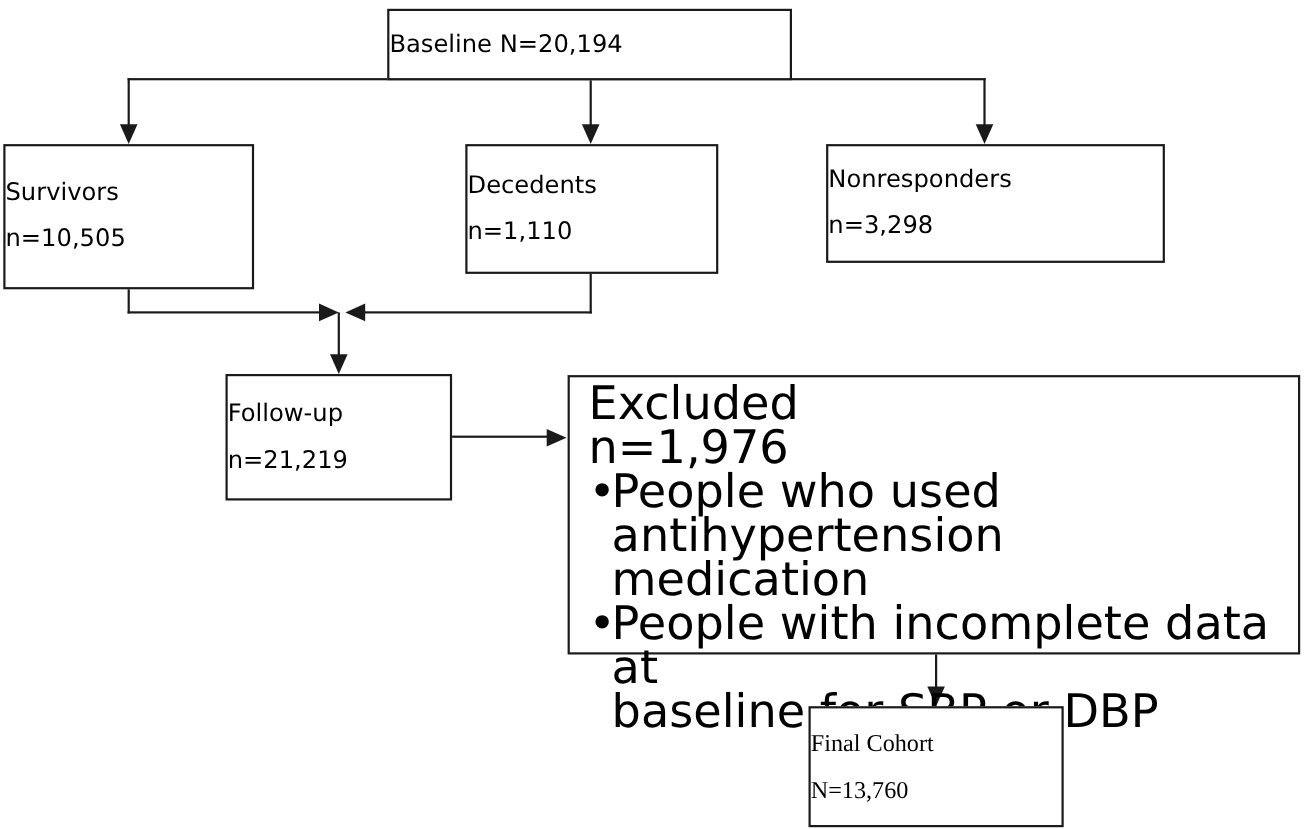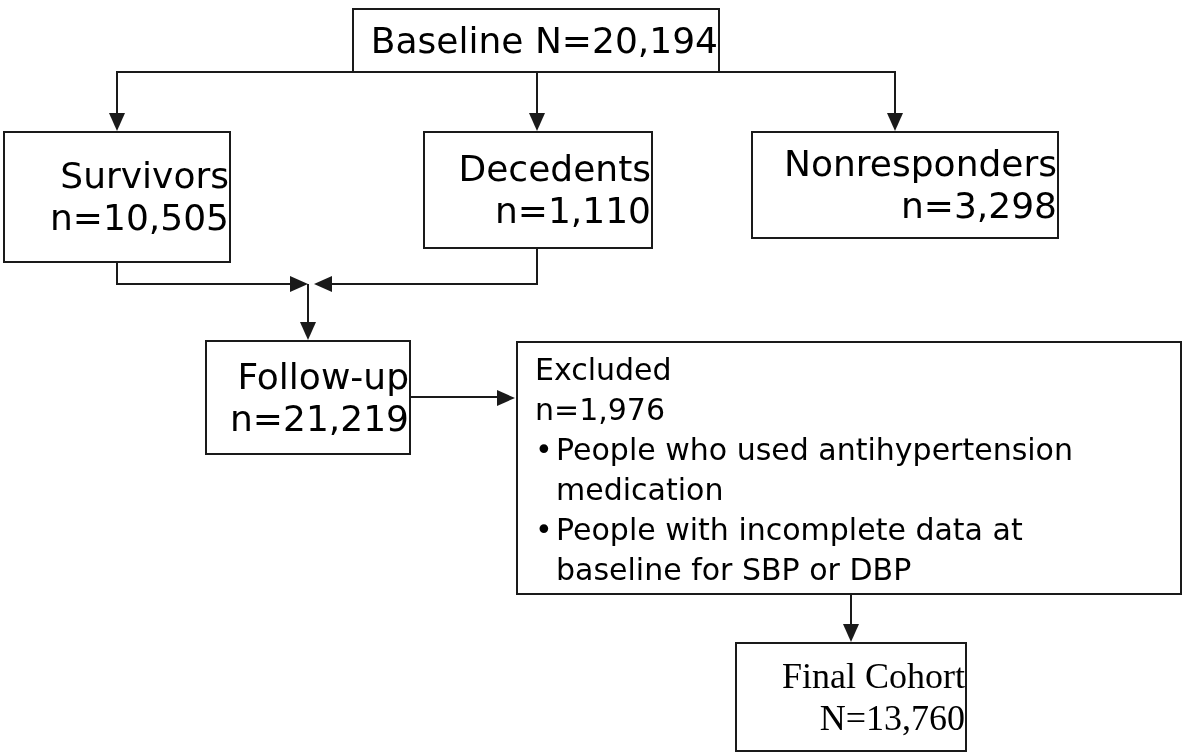--- a/index.html
+++ b/index.html
@@ -17,41 +17,41 @@
     overflow: hidden;
   }
   .box {
     position: absolute;
     box-sizing: border-box;
     background: #ffffff;
     border: 2px solid #1a1a1a;
     display: flex;
     flex-direction: column;
     justify-content: center;
-    align-items: flex-end;
+    align-items: flex-start;
     text-align: center;
-    font-size: 36px;
+    font-size: 22px;
     line-height: 42px;
     z-index: 2;
   }
   .box .nodeline { white-space: nowrap; }
 
   .box.baseline     { left: 352px; top: 8px;   width: 368px; height: 65px; }
   .box.survivors    { left: 3px;   top: 131px; width: 228px; height: 132px; }
   .box.decedents    { left: 423px; top: 131px; width: 230px; height: 118px; }
   .box.nonresp      { left: 751px; top: 131px; width: 308px; height: 108px; }
-  .box.followup     { left: 205px; top: 340px; width: 206px; height: 115px; padding-left: 48px; }
+  .box.followup     { left: 205px; top: 340px; width: 206px; height: 115px; }
   .box.finalcohort  { left: 735px; top: 642px; width: 232px; height: 110px; font-family: Liberation Serif, serif; }
 
   .box.excluded {
     left: 516px; top: 341px; width: 666px; height: 254px;
-    justify-content: center;
+    justify-content: flex-start;
     align-items: stretch;
     text-align: left;
-    font-size: 30px;
+    font-size: 42px;
     line-height: 40px;
     padding: 4px 8px 0 8px;
   }
   .excluded .xhead { padding-left: 9px; white-space: nowrap; }
   .bullet-row { display: flex; align-items: flex-start; }
   .bullet-marker {
     width: 21px;
     padding-left: 9px;
     flex: 0 0 auto;
   }

